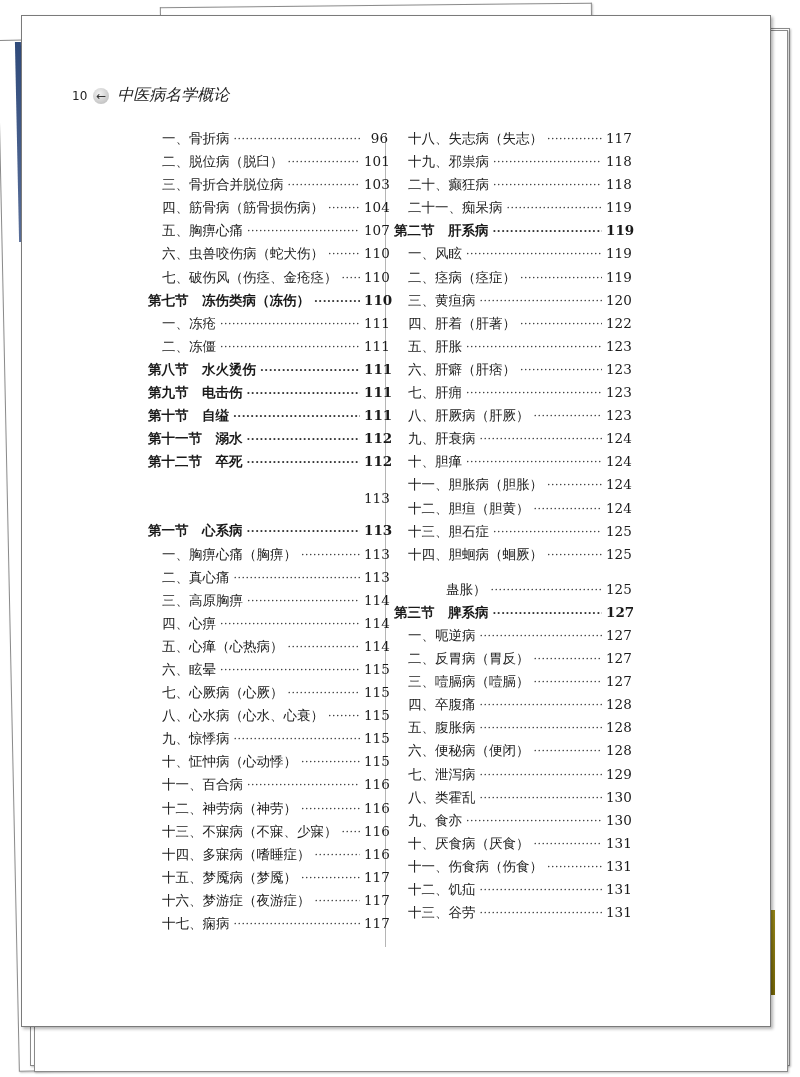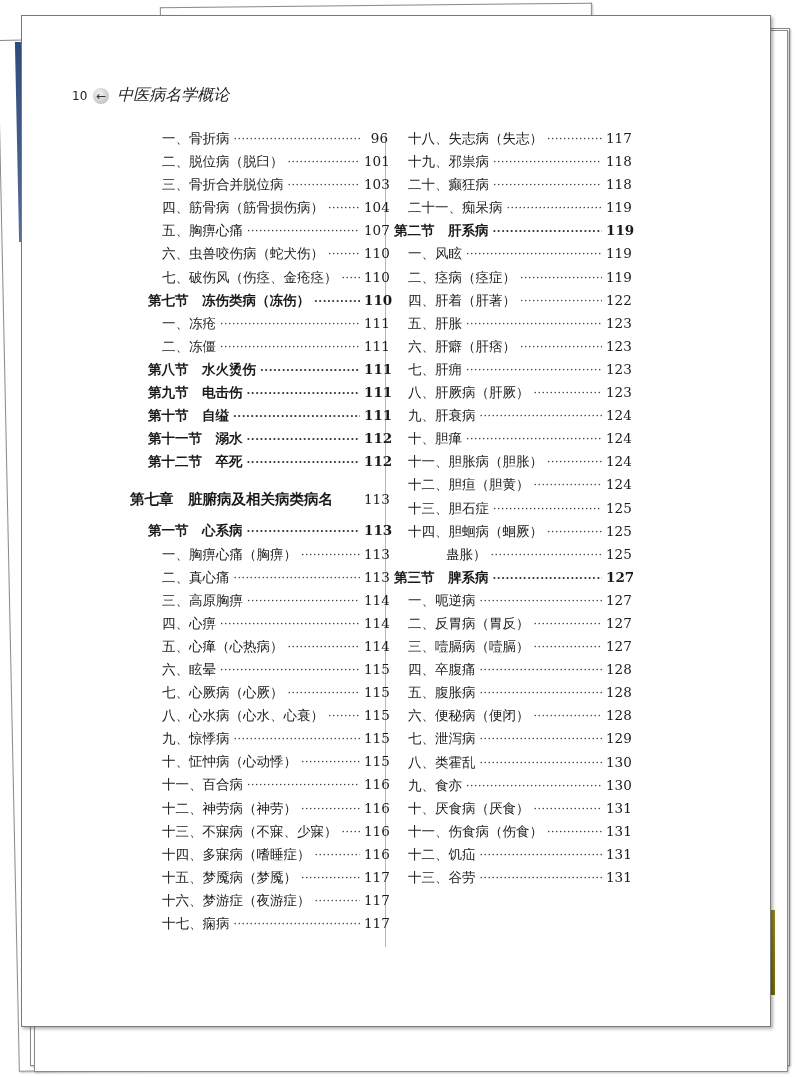--- a/index.html
+++ b/index.html
@@ -53,21 +53,21 @@
   }
   .row .leader::before { content: "··················································································"; }
   .row .pg { flex: 0 0 auto; width: 24px; text-align: right; font-size: 13.5px; }
   .lvl-0 { padding-left: 0; }
   .lvl-1 { padding-left: 18px; font-weight: bold; }
   .lvl-2 { padding-left: 32px; }
   .row.chapter { height: 28px; margin-top: 14px; margin-bottom: 4px; }
   .row.chapter .title { font-family: "DejaVu Sans", "Liberation Sans", sans-serif; font-weight: bold; font-size: 14.5px; }
   .row.chapter .leader::before { content: ""; }
   .row.wrap-first .leader::before { content: ""; }
-  .row.wrap-cont { padding-left: 70px; }
+  .row.wrap-cont { padding-left: 70px; margin-top: 12px; }
 </style>
 </head>
 <body>
 
 <div class="sheet back4"></div>
 <div class="sheet back1"></div>
 <div class="accent-blue"></div>
 <div class="sheet back2"></div>
 <div class="sheet back3"></div>
 <div class="accent-gold"></div>
@@ -152,21 +152,20 @@
       <span class="title">第十一节　溺水</span>
       <span class="leader"></span>
       <span class="pg">112</span>
     </div>
     <div class="row lvl-1">
       <span class="title">第十二节　卒死</span>
       <span class="leader"></span>
       <span class="pg">112</span>
     </div>
     <div class="row lvl-0 chapter">
-      <span class="title">第七章　脏腑病及相关病类病名</span>
       <span class="leader"></span>
       <span class="pg">113</span>
     </div>
     <div class="row lvl-1">
       <span class="title">第一节　心系病</span>
       <span class="leader"></span>
       <span class="pg">113</span>
     </div>
     <div class="row lvl-2">
       <span class="title">一、胸痹心痛（胸痹）</span>
@@ -284,20 +283,25 @@
       <span class="title">一、风眩</span>
       <span class="leader"></span>
       <span class="pg">119</span>
     </div>
     <div class="row lvl-2">
       <span class="title">二、痉病（痉症）</span>
       <span class="leader"></span>
       <span class="pg">119</span>
     </div>
     <div class="row lvl-2">
+      <span class="title">三、黄疸病</span>
+      <span class="leader"></span>
+      <span class="pg">120</span>
+    </div>
+    <div class="row lvl-2">
       <span class="title">四、肝着（肝著）</span>
       <span class="leader"></span>
       <span class="pg">122</span>
     </div>
     <div class="row lvl-2">
       <span class="title">五、肝胀</span>
       <span class="leader"></span>
       <span class="pg">123</span>
     </div>
     <div class="row lvl-2">

